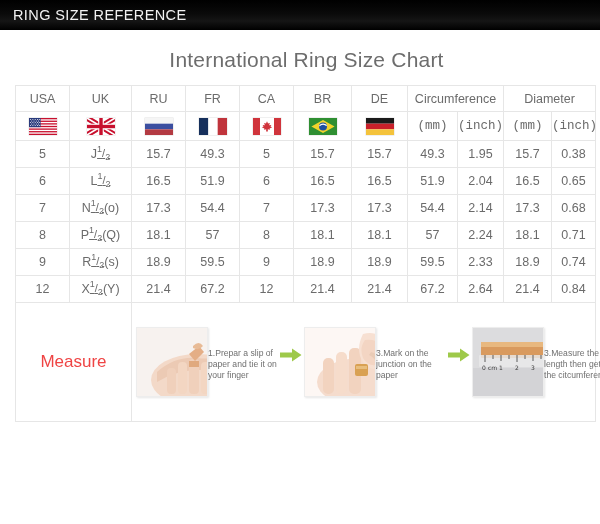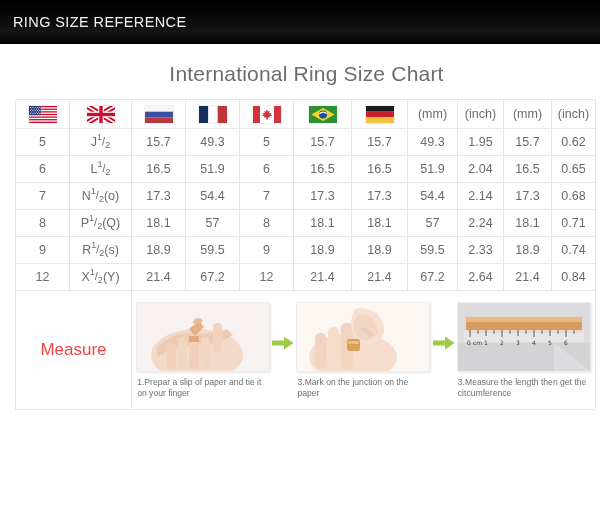--- a/index.html
+++ b/index.html
@@ -6,21 +6,21 @@
   body{
     width:600px;height:524px;
     background:#ffffff;
     font-family:"Liberation Sans", sans-serif;
     overflow:hidden;
   }
   .page{position:relative;width:600px;height:524px;}
 
   
   .banner{
-    height:44px;width:600px;
+    height:30px;width:600px;
     background:linear-gradient(180deg,#000000 0%,#0a0a0a 45%,#151515 70%,#000000 100%);
     display:flex;align-items:center;
   }
   .banner-title{
     color:#f2f2f2;font-size:14.5px;letter-spacing:.4px;
     padding-left:13px;
   }
 
   
   .chart-title{
@@ -43,21 +43,21 @@
   }
   table.ring td,table.ring th{
     border:1px solid #e6e6e6;
     text-align:center;
     font-weight:normal;
     font-size:12.5px;
     color:#6b6b6b;
     padding:0;
   }
   .hdr-name td{height:25px;font-size:12.5px;color:#777;}
-  .hdr-flag td{height:28px;}
+  .hdr-flag td{height:28px;font-family:Liberation Mono, monospace;}
   .hdr-unit td{font-size:12px;color:#777;}
   tr.datarow td{height:26px;font-size:12.5px;color:#6b6b6b;}
 
   
   .c-usa{width:54px;}
   .c-uk{width:62px;}
   .c-ru{width:54px;}
   .c-fr{width:54px;}
   .c-ca{width:54px;}
   .c-br{width:58px;}
@@ -78,37 +78,38 @@
   }
   .flag svg{display:block;width:28px;height:17px;}
 
   
   .frac{
     display:inline-block;
     font-size:11px;
     vertical-align:baseline;
     position:relative;
     top:-1px;
+    text-decoration:underline;
   }
   .frac sup{font-size:9px;vertical-align:super;line-height:0;}
   .frac sub{font-size:9px;vertical-align:sub;line-height:0;}
   .uk-cell{white-space:nowrap;font-size:13px;}
 
   
   .measure-td{height:118px;vertical-align:middle;}
   .measure-label{
     font-size:17px;color:#ef4444;text-align:center;
   }
   .steps{
     display:flex;align-items:center;justify-content:space-around;
     height:118px;padding:0 4px;
   }
   .step{
     width:142px;
-    display:flex;flex-direction:column;align-items:center;
+    display:flex;flex-direction:row;align-items:center;
   }
   .photo{
     width:132px;height:68px;
     border:1px solid #ededed;
     background:#fbf7f5;
     position:relative;overflow:hidden;
     box-shadow:1px 1px 2px rgba(0,0,0,.10);
   }
   .photo svg{display:block;width:132px;height:68px;}
   .caption{
@@ -147,20 +148,31 @@
       <col class="c-ca">
           <col class="c-br">
           <col class="c-de">
       <col class="c-cmm">
           <col class="c-cin">
           <col class="c-dmm">
           <col class="c-din">
     </colgroup>
 
     <tbody>
+          <tr class="hdr-name">
+      <td>USA</td>
+      <td>UK</td>
+      <td>RU</td>
+      <td>FR</td>
+      <td>CA</td>
+      <td>BR</td>
+      <td>DE</td>
+      <td colspan="2">Circumference</td>
+      <td colspan="2">Diameter</td>
+    </tr>
 
     <tr class="hdr-flag hdr-unit">
       <td>
         <span class="flag">
           <svg viewBox="0 0 28 17">
             <rect width="28" height="17" fill="#ffffff"></rect>
             <g fill="#c8102e">
               <rect y="0" width="28" height="1.31"></rect>
                     <rect y="2.62" width="28" height="1.31"></rect>
               <rect y="5.23" width="28" height="1.31"></rect>
@@ -268,21 +280,21 @@
       <td>5</td>
       <td class="uk-cell"><span>J</span><span class="frac"><sup>1</sup>/<sub>2</sub></span><span></span></td>
       <td>15.7</td>
       <td>49.3</td>
       <td>5</td>
       <td>15.7</td>
       <td>15.7</td>
       <td>49.3</td>
       <td>1.95</td>
       <td>15.7</td>
-      <td>0.62</td>
+      <td>0.38</td>
     </tr>
     <tr class="datarow">
       <td>6</td>
       <td class="uk-cell"><span>L</span><span class="frac"><sup>1</sup>/<sub>2</sub></span><span></span></td>
       <td>16.5</td>
       <td>51.9</td>
       <td>6</td>
       <td>16.5</td>
       <td>16.5</td>
       <td>51.9</td>

